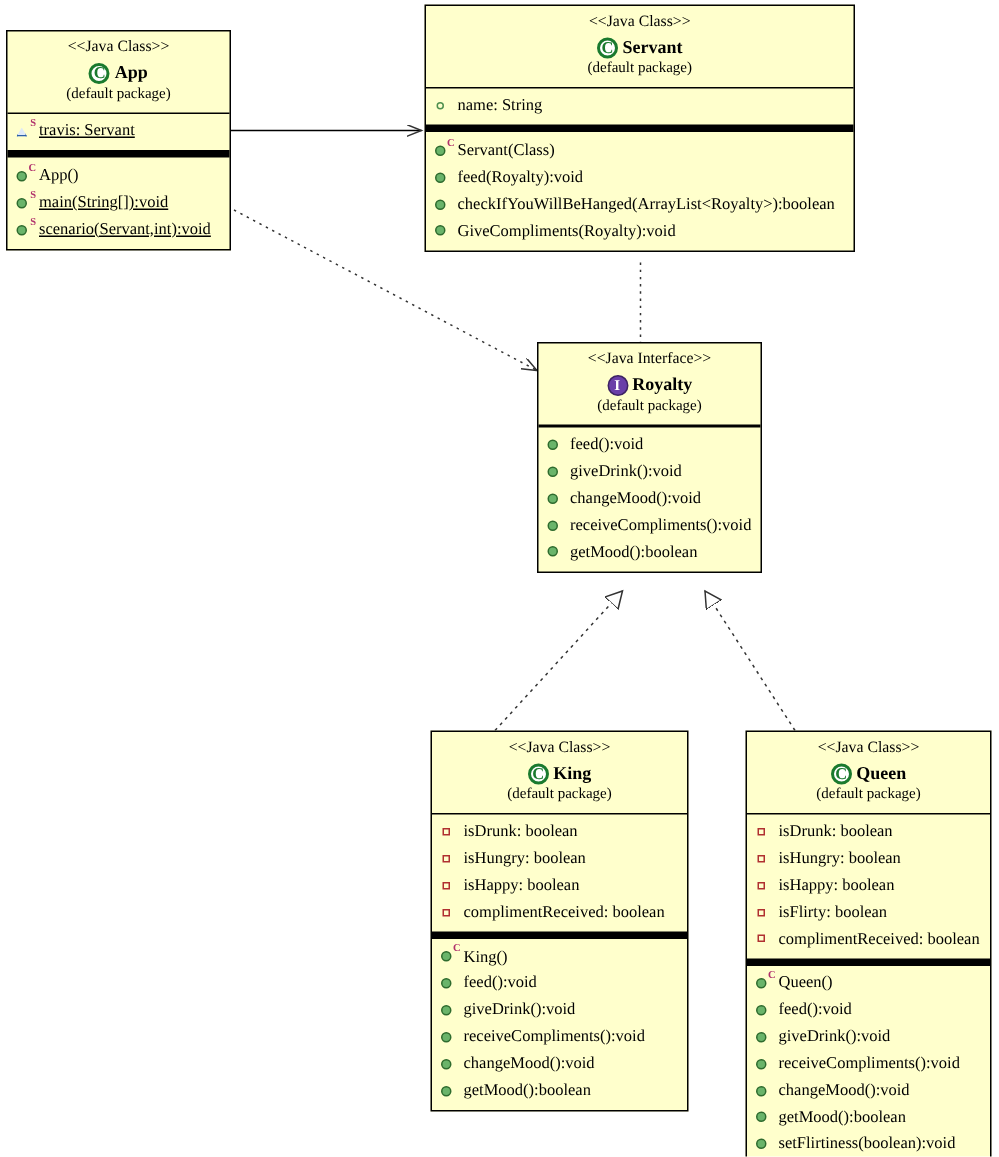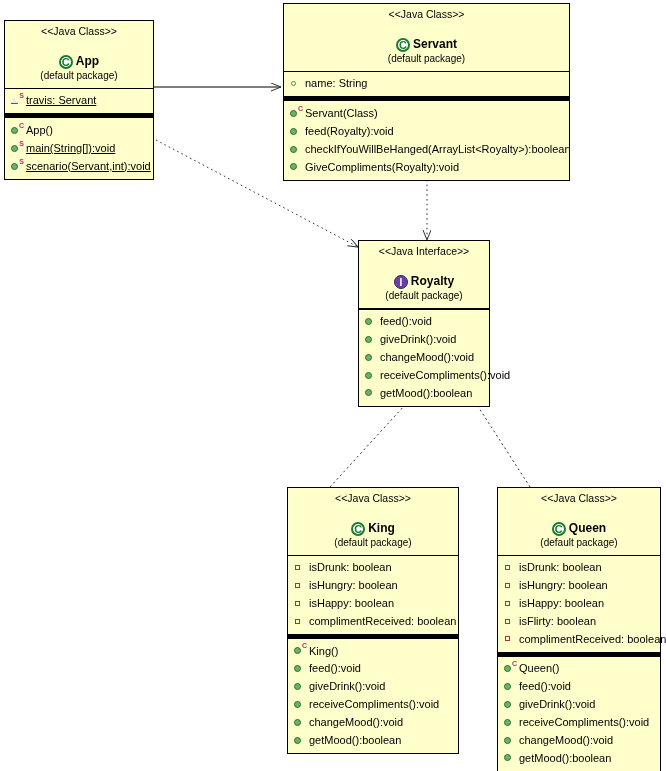--- a/index.html
+++ b/index.html
@@ -17,35 +17,36 @@
     color: #000000;
   }
 
   
   .uml-box {
     position: absolute;
     box-sizing: border-box;
     background: #ffffcc;
     border: 1px solid #000000;
     z-index: 5;
+    font-family: Liberation Serif, serif;
   }
   .uml-header {
     padding: 4px 4px 5px 4px;
     text-align: center;
     border-bottom: 1px solid #000000;
     line-height: 1.25;
   }
   .uml-stereotype {
     font-size: 10.5px;
     color: #000000;
     display: block;
   }
   .uml-nameline {
     display: block;
-    margin: 16px 0 1px 0;
+    margin: 3px 0 1px 0;
     white-space: nowrap;
   }
   .uml-name {
     font-weight: bold;
     font-size: 12px;
     vertical-align: middle;
   }
   .uml-package {
     font-size: 10px;
     display: block;
@@ -275,21 +276,21 @@
       <span class="ico ico-pub-circle"></span>
       <span class="member-text">checkIfYouWillBeHanged(ArrayList&lt;Royalty&gt;):boolean</span>
     </div>
     <div class="member">
       <span class="ico ico-pub-circle"></span>
       <span class="member-text">GiveCompliments(Royalty):void</span>
     </div>
   </div>
 </div>
 
-<div class="uml-box" style="left:358px; top:240px; width:132px;">
+<div class="uml-box" style="left:358px; top:228px; width:150px;">
   <div class="uml-header">
     <span class="uml-stereotype">&lt;&lt;Java Interface&gt;&gt;</span>
     <span class="uml-nameline">
       <span class="type-ico type-ico-interface">I</span><span class="uml-name">Royalty</span>
     </span>
     <span class="uml-package">(default package)</span>
   </div>
   <div class="uml-compartment empty"></div>
   <div class="uml-compartment">
     <div class="member">

